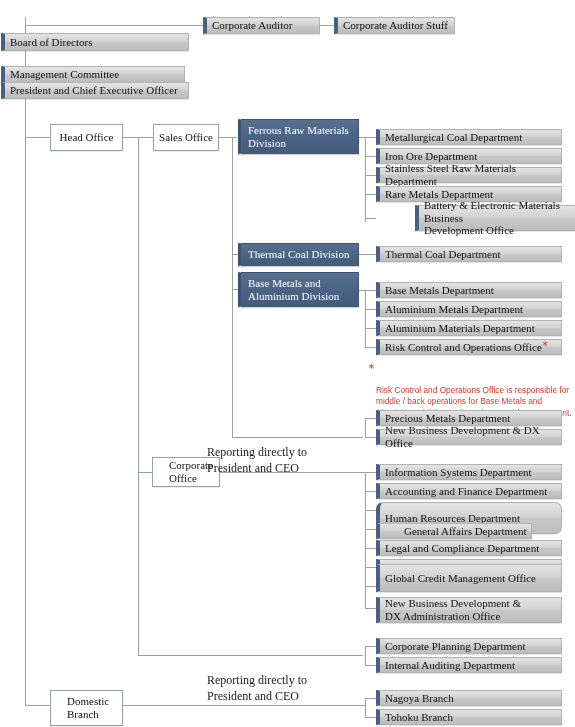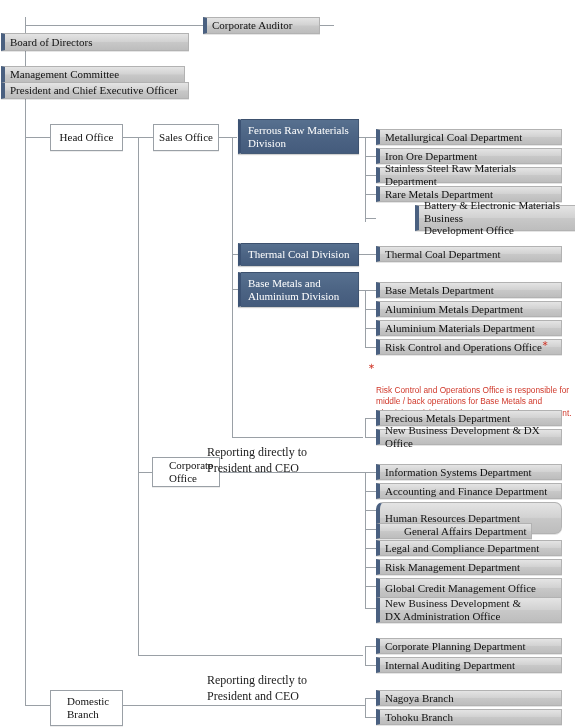--- a/index.html
+++ b/index.html
@@ -184,20 +184,23 @@
   <div class="ln lnh" style="left:123px; top:705px; width:242px;"></div>
   <div class="ln lnv" style="left:365px; top:698px; height:19px;"></div>
   <div class="ln lnh" style="left:365px; top:698px; width:11px;"></div>
   <div class="ln lnh" style="left:365px; top:717px; width:11px;"></div>
 
 
   <div class="box gbox" style="left:203px; top:17px; width:117px; height:17px;">
     <span>Corporate Auditor</span>
   </div>
 
+  <div class="box gbox" style="left:334px; top:17px; width:121px; height:17px;">
+    <span>Corporate Auditor Stuff</span>
+  </div>
 
   <div class="box gbox" style="left:1px; top:33px; width:188px; height:18px;">
     <span>Board of Directors</span>
   </div>
 
   <div class="box gbox" style="left:1px; top:66px; width:184px; height:17px;">
     <span>Management Committee</span>
   </div>
 
   <div class="box gbox" style="left:1px; top:82px; width:188px; height:17px;">
@@ -300,21 +303,21 @@
   </div>
   <div class="box gbox" style="left:376px; top:523px; width:156px; height:16px;padding-left:24px;">
     <span>General Affairs Department</span>
   </div>
   <div class="box gbox" style="left:376px; top:540px; width:186px; height:16px;">
     <span>Legal and Compliance Department</span>
   </div>
   <div class="box gbox" style="left:376px; top:559px; width:186px; height:16px;">
     <span>Risk Management Department</span>
   </div>
-  <div class="box gbox" style="left:376px; top:578px; width:186px; height:20px;">
+  <div class="box gbox" style="left:376px; top:564px; width:186px; height:28px;">
     <span>Global Credit Management Office</span>
   </div>
   <div class="box gbox" style="left:376px; top:597px; width:186px; height:26px;">
     <span>New Business Development &amp;
 DX Administration Office</span>
   </div>
 
   <div class="box gbox" style="left:376px; top:638px; width:186px; height:16px;">
     <span>Corporate Planning Department</span>
   </div>

